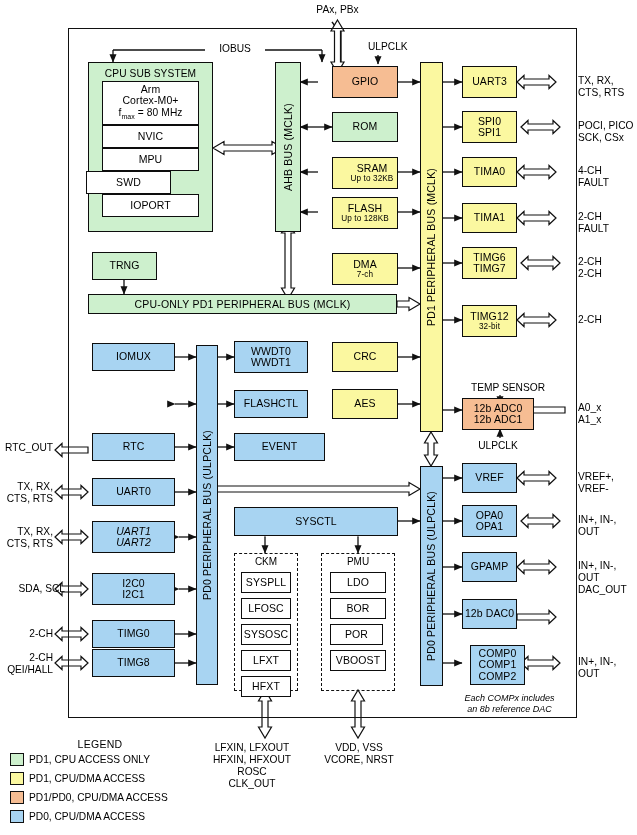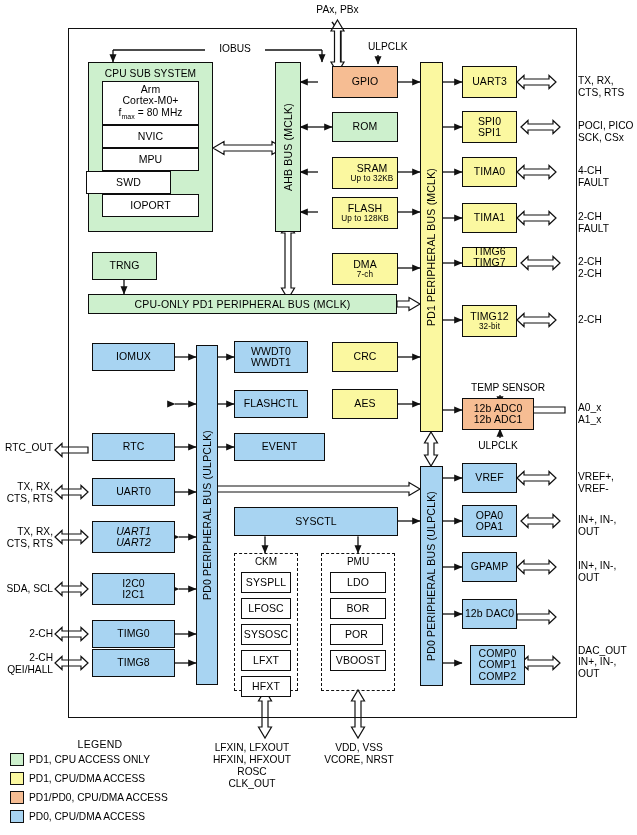--- a/index.html
+++ b/index.html
@@ -338,21 +338,21 @@
     </div>
   <div class="lbl" style="left:578px;top:165px;">4-CH
 FAULT</div>
 
   <div class="blk yellow" style="left:462px;top:203px;width:55px;height:30px;">
     <div>TIMA1</div>
     </div>
   <div class="lbl" style="left:578px;top:211px;">2-CH
 FAULT</div>
 
-  <div class="blk yellow stack2" style="left:462px;top:247px;width:55px;height:20px;">
+  <div class="blk yellow stack2" style="left:462px;top:247px;width:55px;height:32px;">
     <div style="white-space:pre;">TIMG6
 TIMG7</div>
     </div>
   <div class="lbl" style="left:578px;top:256px;">2-CH
 2-CH</div>
 
   <div class="blk yellow" style="left:462px;top:305px;width:55px;height:32px;">
     <div>TIMG12</div>
     <div class="sub">32-bit</div>
     </div>
@@ -393,29 +393,31 @@
 
   <div class="blk blue" style="left:462px;top:552px;width:55px;height:30px;">
     <div>GPAMP</div>
     </div>
   <div class="lbl" style="left:578px;top:560px;">IN+, IN-,
 OUT</div>
 
   <div class="blk blue" style="left:462px;top:599px;width:55px;height:30px;">
     <div>12b DAC0</div>
     </div>
-  <div class="lbl" style="left:578px;top:645px;">DAC_OUT</div>
+  <div class="lbl" style="left:578px;top:584px;">DAC_OUT</div>
 
   <div class="blk blue stack" style="left:462px;top:645px;width:55px;height:40px;margin-left:8px;">
     <div style="white-space:pre;">COMP0
 COMP1
 COMP2</div>
     </div>
   <div class="lbl" style="left:578px;top:656px;">IN+, IN-,
 OUT</div>
+  <div class="lbl c ital" style="left:447px;top:693px;width:125px;">Each COMPx includes
+an 8b reference DAC</div>
 
   <div class="busv blue" style="left:196px;top:345px;width:22px;height:340px;">
     <span>PD0 PERIPHERAL BUS (ULPCLK)</span>
   </div>
 
   <div class="blk blue" style="left:92px;top:343px;width:83px;height:28px;">
     <div>IOMUX</div>
     </div>
 
 
@@ -434,21 +436,21 @@
     <div style="white-space:pre;font-style:italic;">UART1
 UART2</div>
     </div>
   <div class="lbl r" style="left:0px;top:526px;width:53px;">TX, RX,
 CTS, RTS</div>
 
   <div class="blk blue stack2" style="left:92px;top:573px;width:83px;height:32px;">
     <div style="white-space:pre;">I2C0
 I2C1</div>
     </div>
-  <div class="lbl r" style="left:0px;top:583px;width:53px;">SDA, SCL</div>
+  <div class="lbl r" style="left:0px;top:583px;width:53px;padding-left:12px;">SDA, SCL</div>
 
   <div class="blk blue" style="left:92px;top:620px;width:83px;height:28px;">
     <div>TIMG0</div>
     </div>
   <div class="lbl r" style="left:0px;top:628px;width:53px;">2-CH</div>
 
   <div class="blk blue" style="left:92px;top:649px;width:83px;height:28px;">
     <div>TIMG8</div>
     </div>
   <div class="lbl r" style="left:0px;top:652px;width:53px;">2-CH

